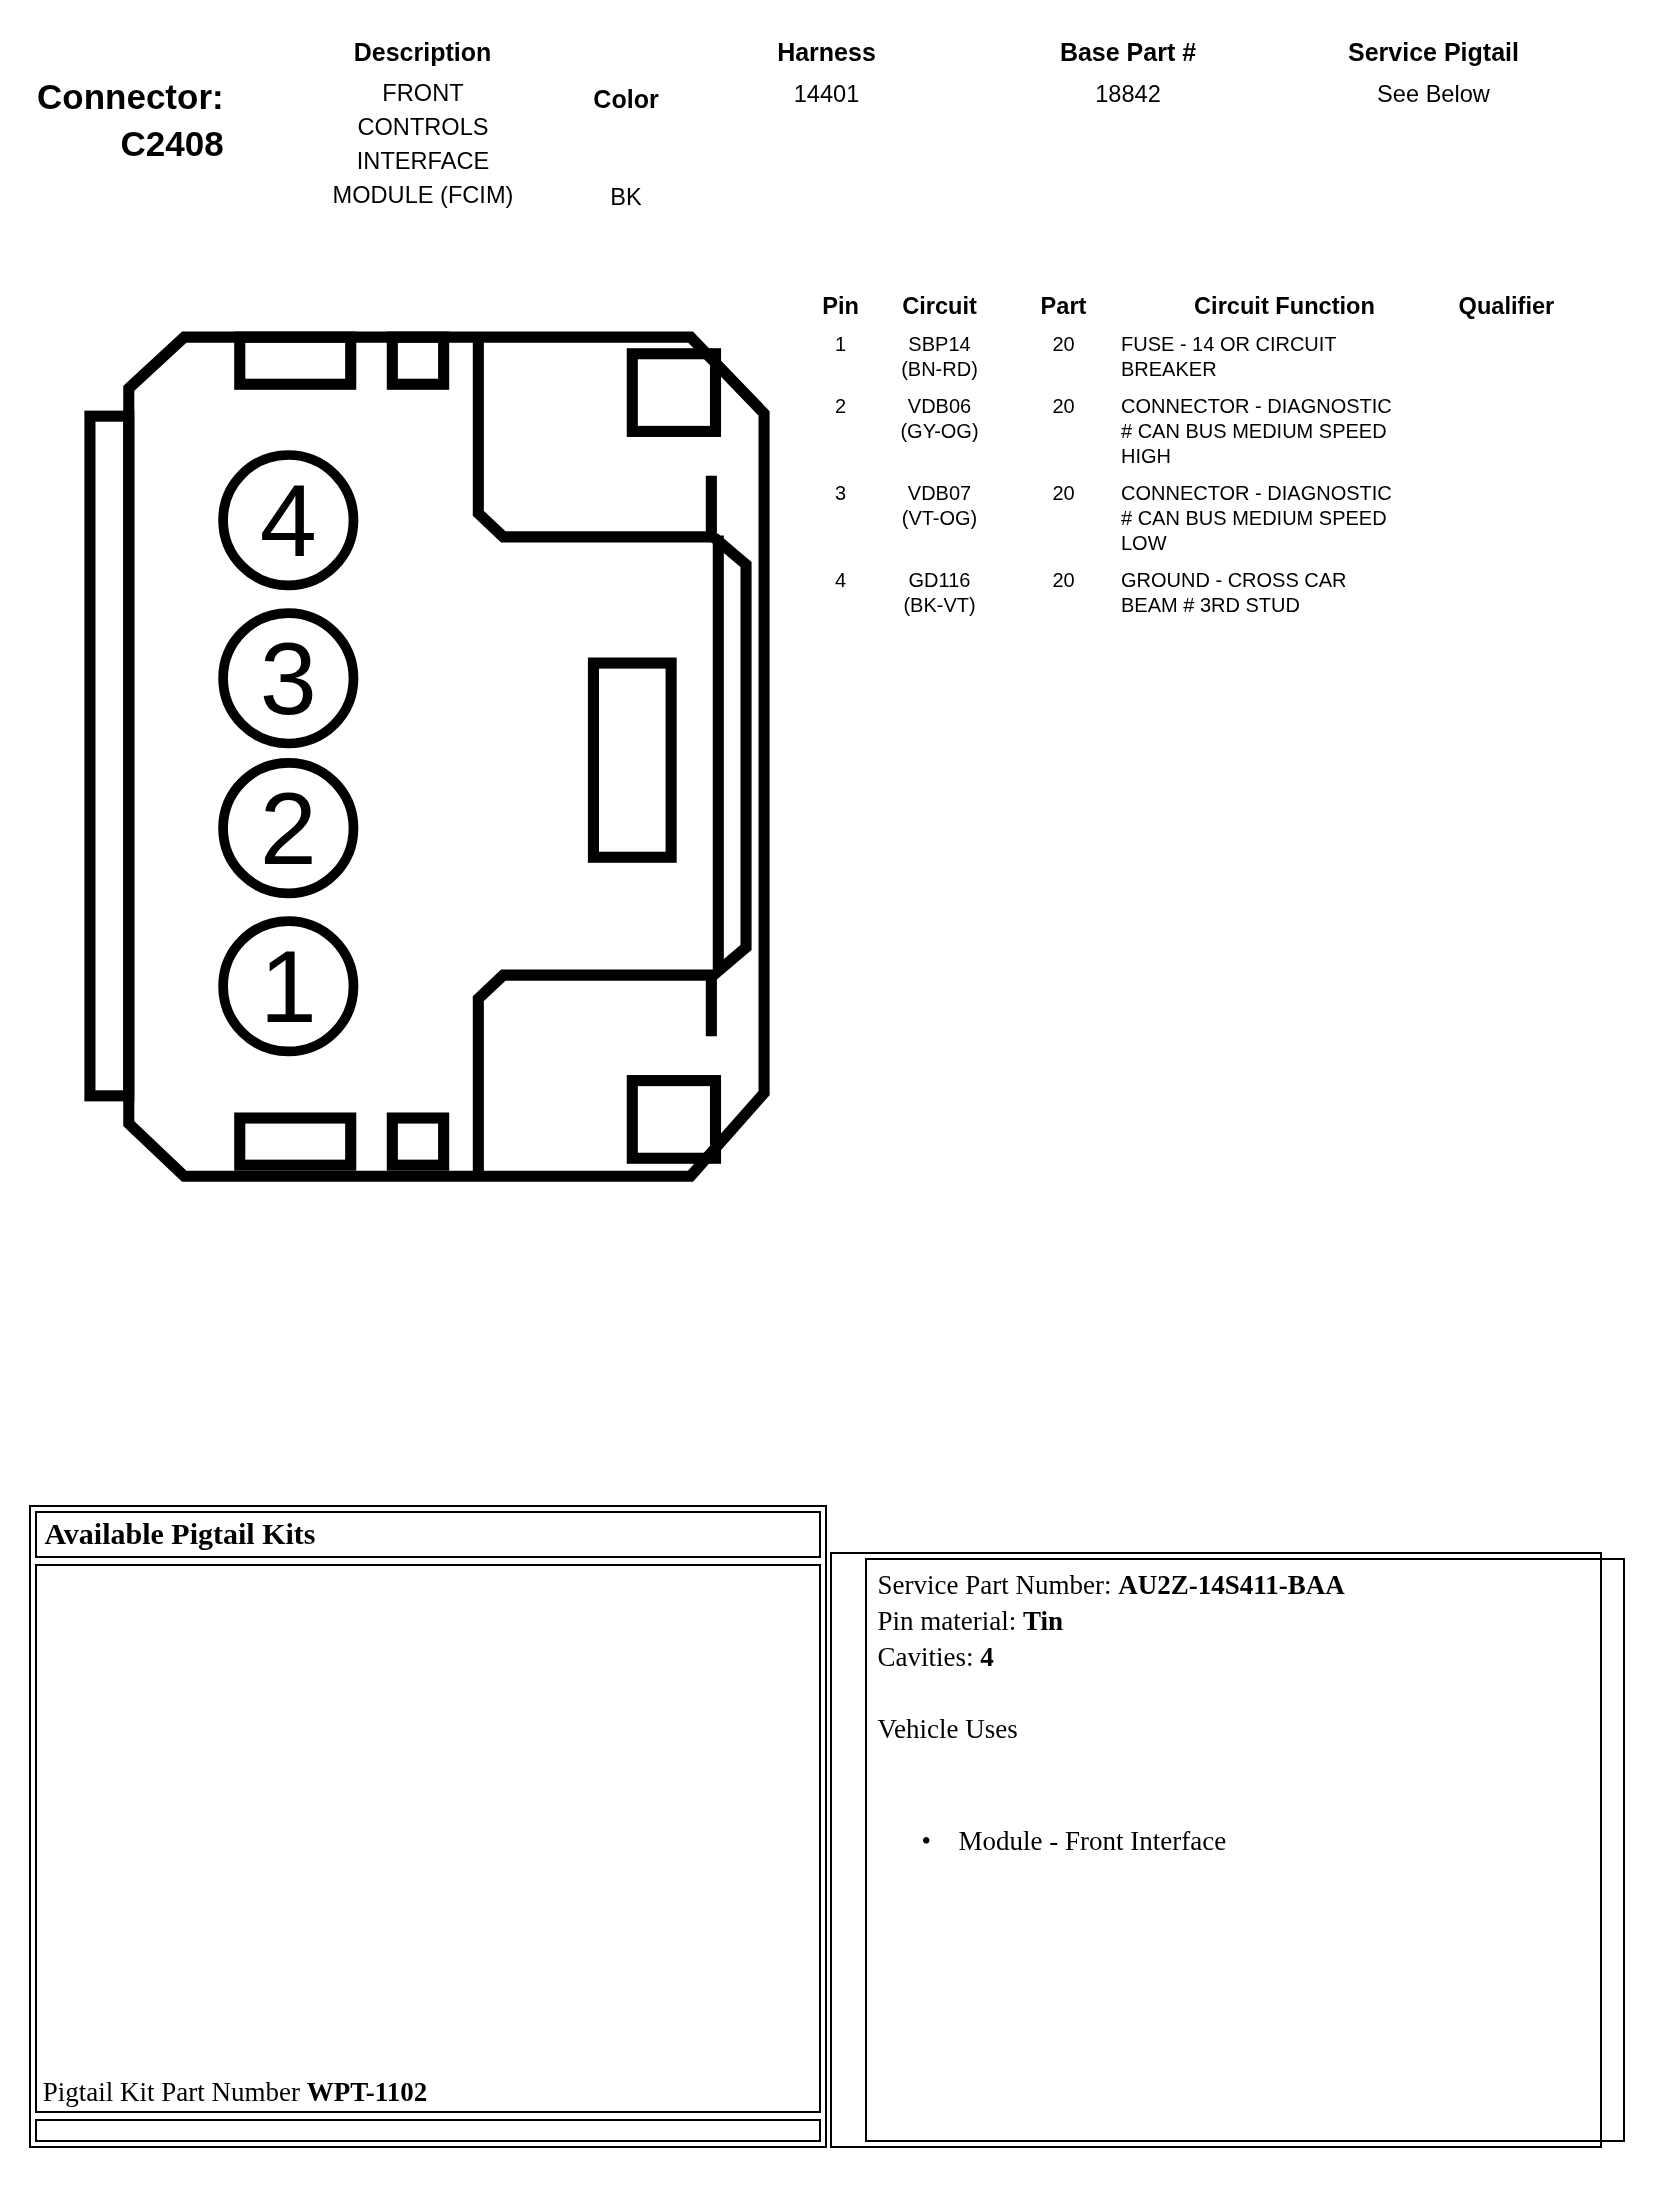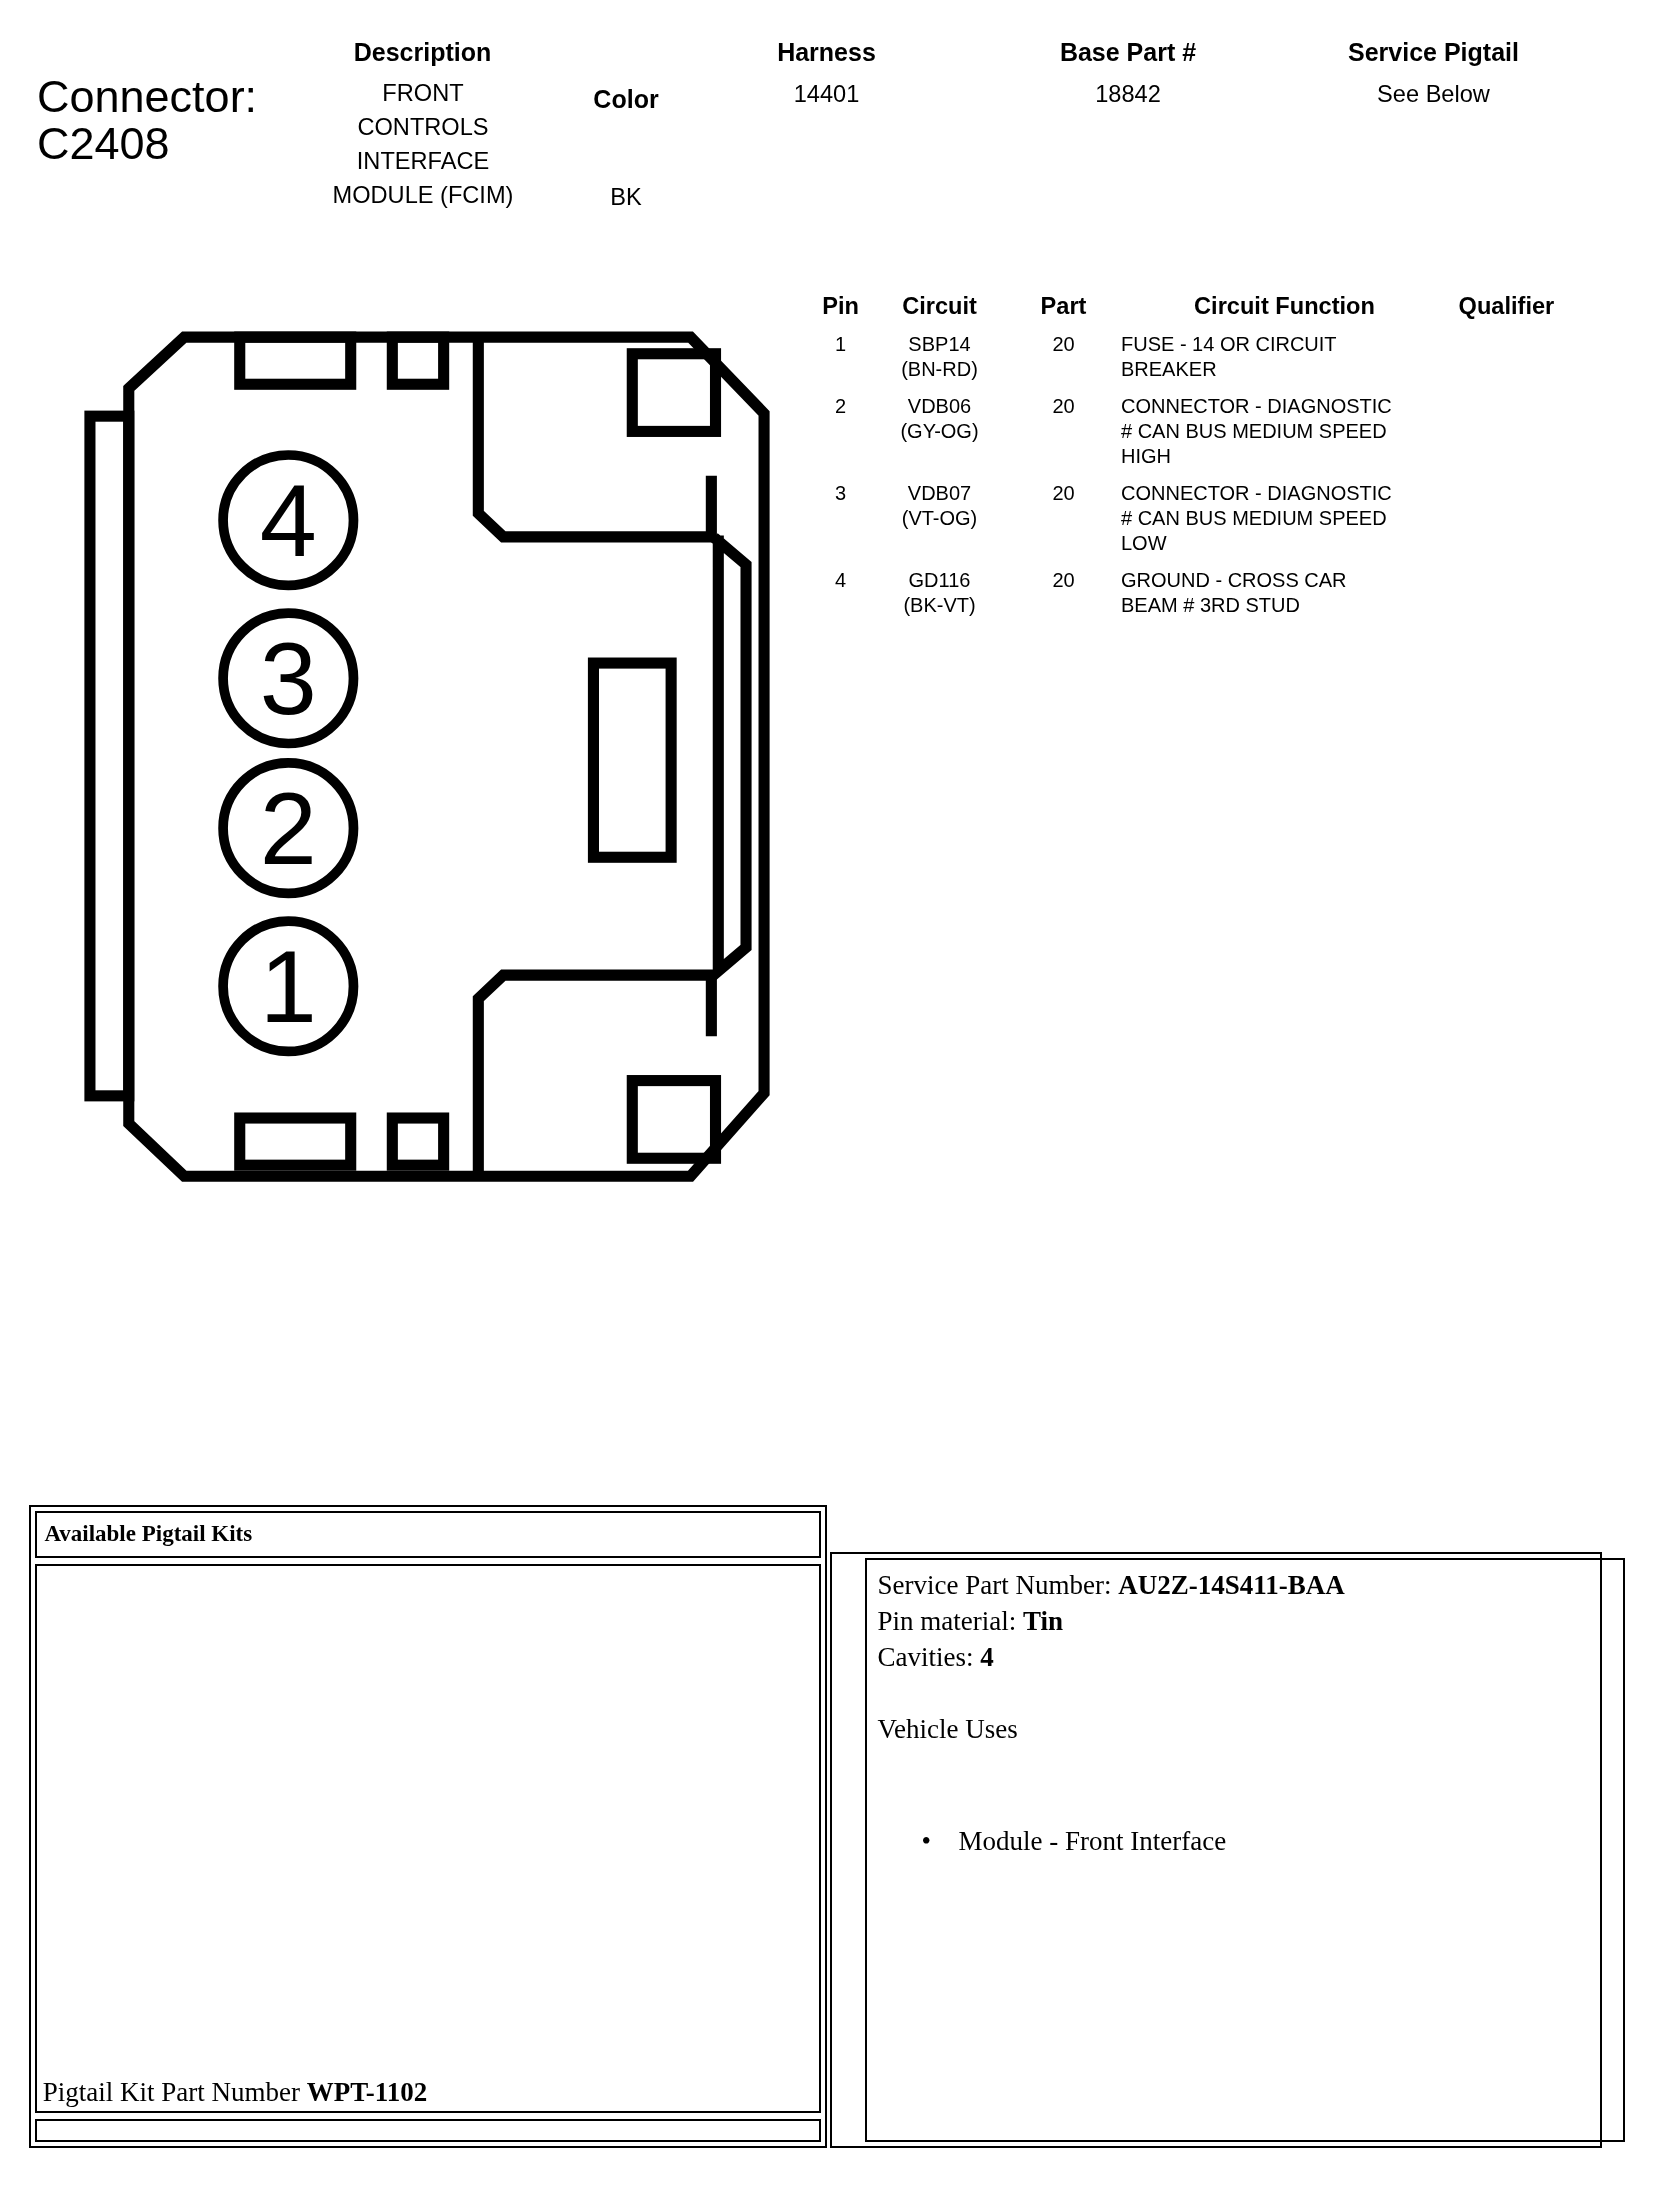--- a/index.html
+++ b/index.html
@@ -4,21 +4,21 @@
 <style>
   * { margin:0; padding:0; box-sizing:border-box; }
   html,body { background:#fff; }
   .page {
     position:relative; width:1657px; height:2205px; background:#fff;
     font-family:"Liberation Sans", sans-serif; color:#000; overflow:hidden;
   }
   .abs { position:absolute; }
 
   
-  .connector-title { left:37px; top:73px; font-size:45px; font-weight:normal; line-height:47px; }
+  .connector-title { left:37px; top:73px; font-size:35px; font-weight:bold; line-height:47px;text-align:right; }
   .col-label { font-weight:bold; font-size:25px; text-align:center; }
   .col-value { font-size:23.6px; text-align:center; }
   .desc-label { left:320px; top:38px; width:205px; }
   .desc-value { left:301px; top:76px; width:244px; line-height:34px; white-space:pre-line; }
   .color-label { left:565px; top:85px; width:122px; }
   .color-value { left:565px; top:140px; width:122px;margin-top:44px; }
   .harness-label { left:735px; top:38px; width:183px; }
   .harness-value { left:735px; top:81px; width:183px; }
   .base-label { left:1014px; top:38px; width:228px; }
   .base-value { left:1014px; top:81px; width:228px; }
@@ -45,21 +45,21 @@
 
   
   .pigtail-section { left:29px; top:1505px; width:1574px; height:643px; }
   .left-col {
     position:absolute; left:0; top:0; width:798px; height:643px;
     border:2.3px solid #000; padding:3.8px; display:flex; flex-direction:column;
   }
   .lc-header {
     border:2.3px solid #000; height:47px; flex:0 0 auto;
     display:flex; align-items:center; padding-left:7.6px;
-    font-family:"Liberation Serif", serif; font-weight:bold; font-size:23px;
+    font-family:"Liberation Serif", serif; font-weight:bold; font-size:30px;
   }
   .lc-main { border:2.3px solid #000; margin-top:6px; height:549px; flex:0 0 auto; position:relative; }
   .lc-kit {
     position:absolute; left:6px; bottom:3px;
     font-family:"Liberation Serif", serif; font-size:27px; white-space:nowrap;
   }
   .lc-kit .val { font-weight:bold; }
   .lc-filler { border:2.3px solid #000; margin-top:6px; flex:1; }
   .right-col {
     position:absolute; left:801px; top:47px; width:772px; height:596px;

